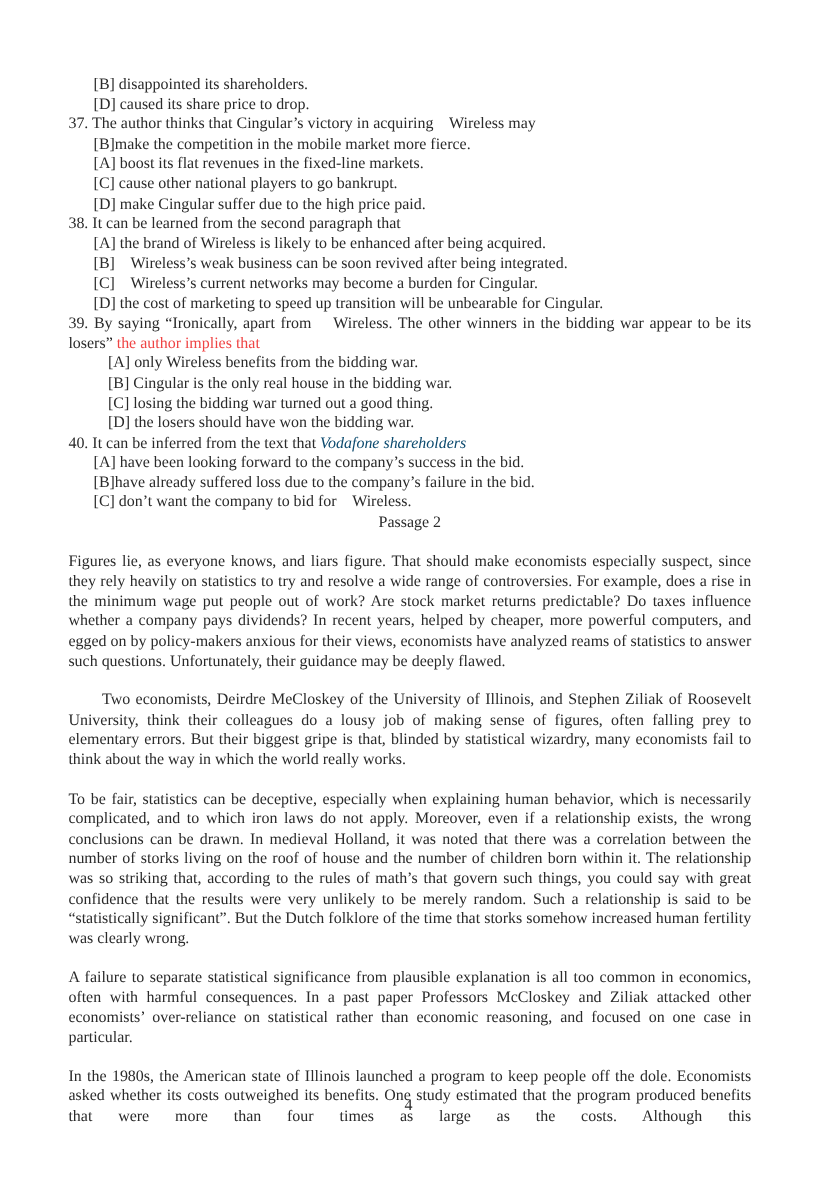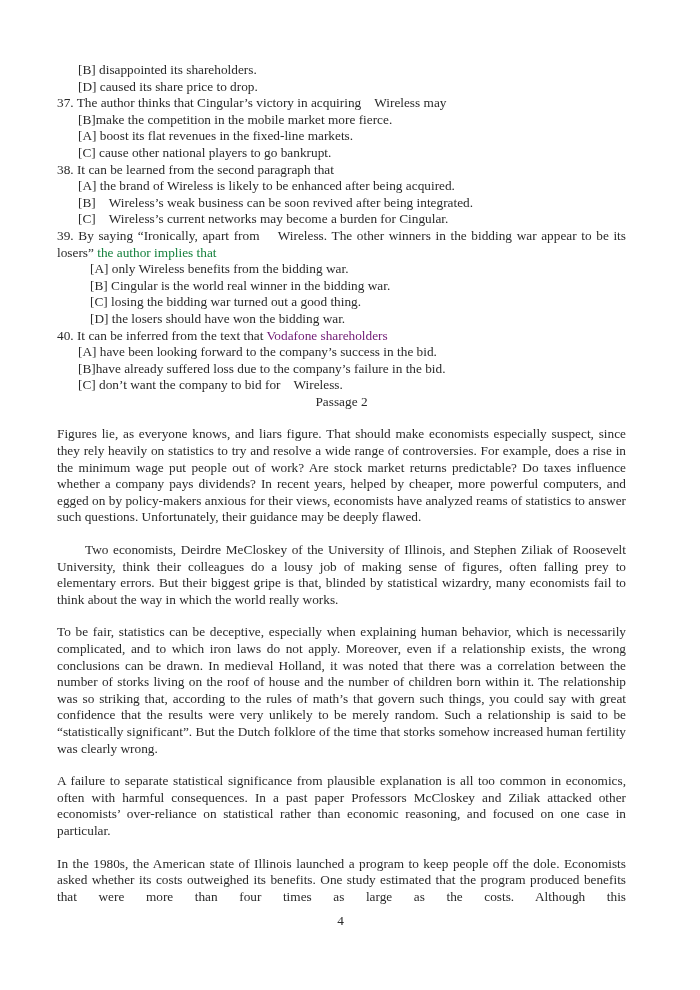--- a/index.html
+++ b/index.html
@@ -49,30 +49,32 @@
 <body>
 
 <div class="page">
   <div class="content" id="doc-content">
       <div class="block option option-1"><span>[B] disappointed its shareholders.</span></div>
       <div class="block option option-1"><span>[D] caused its share price to drop.</span></div>
       <div class="block question"><span>37. The author thinks that Cingular’s victory in acquiring&nbsp;&nbsp;&nbsp; Wireless may</span></div>
       <div class="block option option-1"><span>[B]make the competition in the mobile market more fierce.</span></div>
       <div class="block option option-1"><span>[A] boost its flat revenues in the fixed-line markets.</span></div>
       <div class="block option option-1"><span>[C] cause other national players to go bankrupt.</span></div>
+      <div class="block option option-1"><span>[D] make Cingular suffer due to the high price paid.</span></div>
       <div class="block question"><span>38. It can be learned from the second paragraph that</span></div>
       <div class="block option option-1"><span>[A] the brand of Wireless is likely to be enhanced after being acquired.</span></div>
       <div class="block option option-1"><span>[B]&nbsp;&nbsp;&nbsp; Wireless’s weak business can be soon revived after being integrated.</span></div>
       <div class="block option option-1"><span>[C]&nbsp;&nbsp;&nbsp; Wireless’s current networks may become a burden for Cingular.</span></div>
-      <div class="block question"><span>39. By saying “Ironically, apart from&nbsp;&nbsp;&nbsp; Wireless. The other winners in the bidding war appear to be its losers” </span><span class="red" style="color: #15803d;">the author implies that</span></div>
+      <div class="block option option-1"><span>[D] the cost of marketing to speed up transition will be unbearable for Cingular.</span></div>
+      <div class="block question"><span>39. By saying “Ironically, apart from&nbsp;&nbsp;&nbsp; Wireless. The other winners in the bidding war appear to be its losers” </span><span class="red" style="color: #ef4444;">the author implies that</span></div>
       <div class="block option option-2"><span>[A] only Wireless benefits from the bidding war.</span></div>
-      <div class="block option option-2"><span>[B] Cingular is the world real winner in the bidding war.</span></div>
+      <div class="block option option-2"><span>[B] Cingular is the only real house in the bidding war.</span></div>
       <div class="block option option-2"><span>[C] losing the bidding war turned out a good thing.</span></div>
       <div class="block option option-2"><span>[D] the losers should have won the bidding war.</span></div>
-      <div class="block question"><span>40. It can be inferred from the text that </span><span class="red" style="color: #701a75;">Vodafone shareholders</span></div>
+      <div class="block question"><span>40. It can be inferred from the text that </span><span class="red" style="color: #0c4a6e; font-style: italic;">Vodafone shareholders</span></div>
       <div class="block option option-1"><span>[A] have been looking forward to the company’s success in the bid.</span></div>
       <div class="block option option-1"><span>[B]have already suffered loss due to the company’s failure in the bid.</span></div>
       <div class="block option option-1"><span>[C] don’t want the company to bid for&nbsp;&nbsp;&nbsp; Wireless.</span></div>
       <div class="block heading"><span>Passage 2</span></div>
       <div class="block para"><span>Figures lie, as everyone knows, and liars figure. That should make economists especially suspect, since they rely heavily on statistics to try and resolve a wide range of controversies. For example, does a rise in the minimum wage put people out of work? Are stock market returns predictable? Do taxes influence whether a company pays dividends? In recent years, helped by cheaper, more powerful computers, and egged on by policy-makers anxious for their views, economists have analyzed reams of statistics to answer such questions. Unfortunately, their guidance may be deeply flawed.</span></div>
       <div class="block para first-indent"><span>Two economists, Deirdre MeCloskey of the University of Illinois, and Stephen Ziliak of Roosevelt University, think their colleagues do a lousy job of making sense of figures, often falling prey to elementary errors. But their biggest gripe is that, blinded by statistical wizardry, many economists fail to think about the way in which the world really works.</span></div>
       <div class="block para"><span>To be fair, statistics can be deceptive, especially when explaining human behavior, which is necessarily complicated, and to which iron laws do not apply. Moreover, even if a relationship exists, the wrong conclusions can be drawn. In medieval Holland, it was noted that there was a correlation between the number of storks living on the roof of house and the number of children born within it. The relationship was so striking that, according to the rules of math’s that govern such things, you could say with great confidence that the results were very unlikely to be merely random. Such a relationship is said to be “statistically significant”. But the Dutch folklore of the time that storks somehow increased human fertility was clearly wrong.</span></div>
       <div class="block para"><span>A failure to separate statistical significance from plausible explanation is all too common in economics, often with harmful consequences. In a past paper Professors McCloskey and Ziliak attacked other economists’ over-reliance on statistical rather than economic reasoning, and focused on one case in particular.</span></div>
       <div class="block para justify-last"><span>In the 1980s, the American state of Illinois launched a program to keep people off the dole. Economists asked whether its costs outweighed its benefits. One study estimated that the program produced benefits that were more than four times as large as the costs. Although this</span></div>
     </div>

